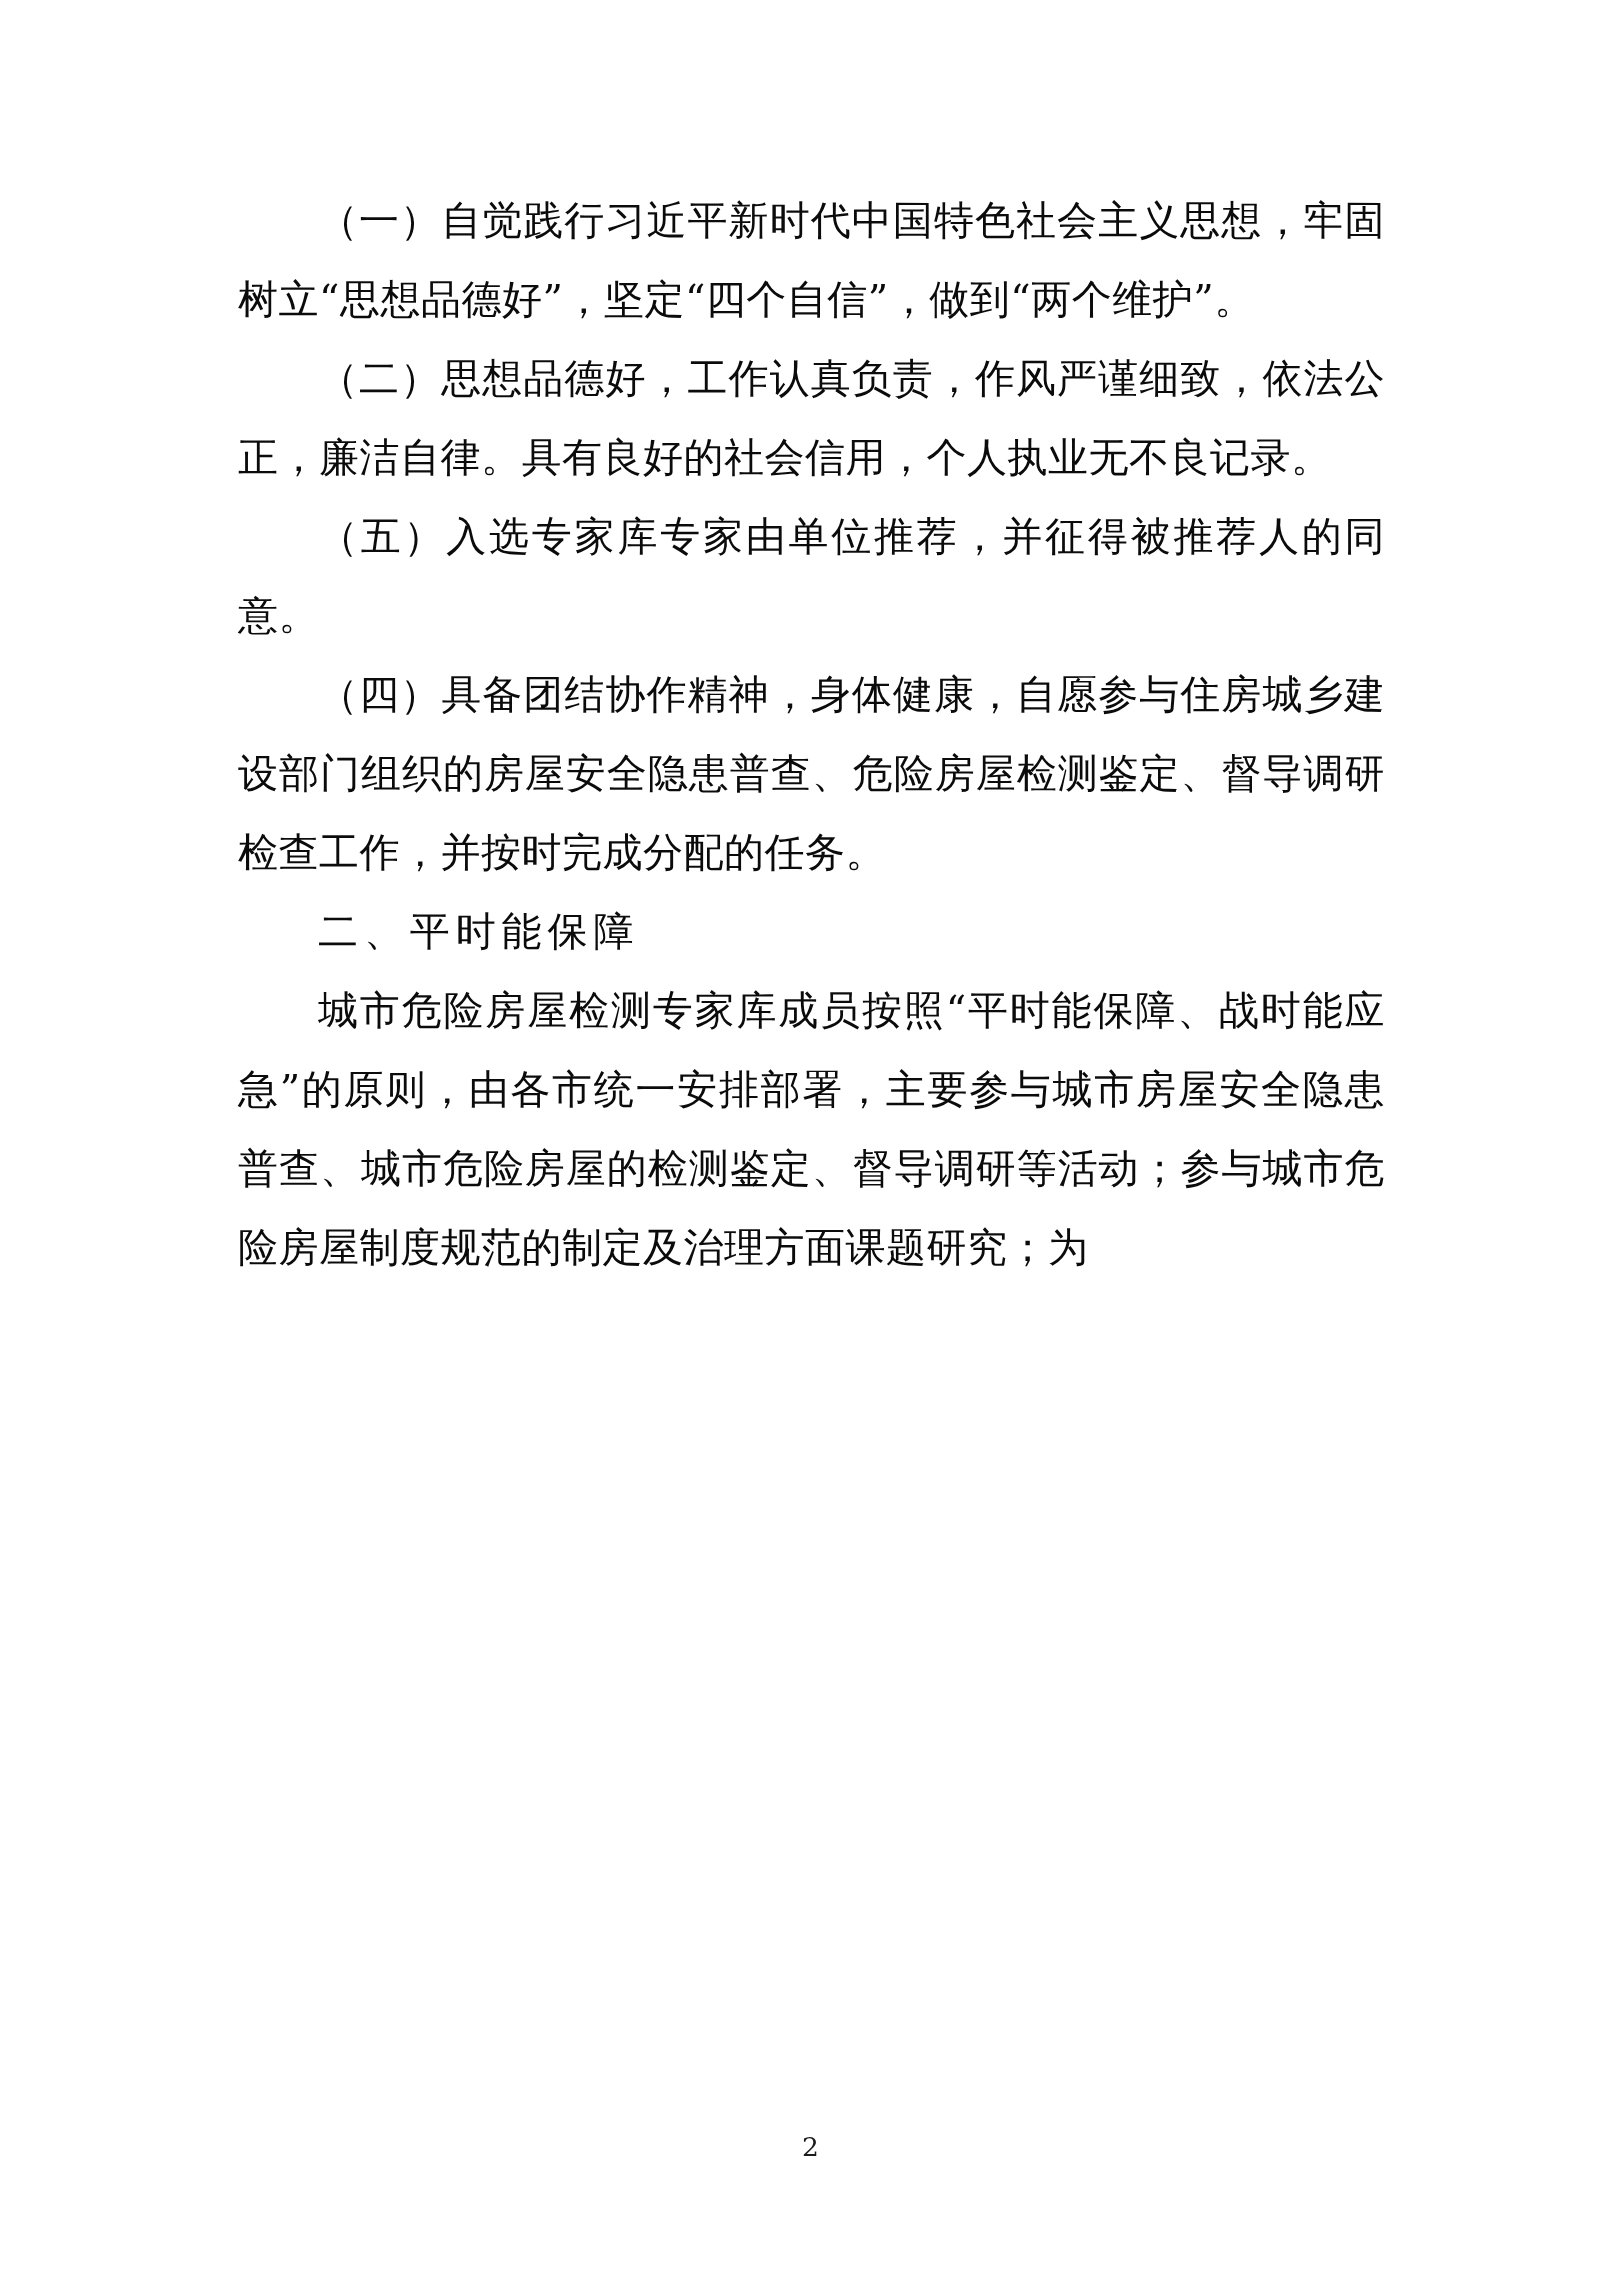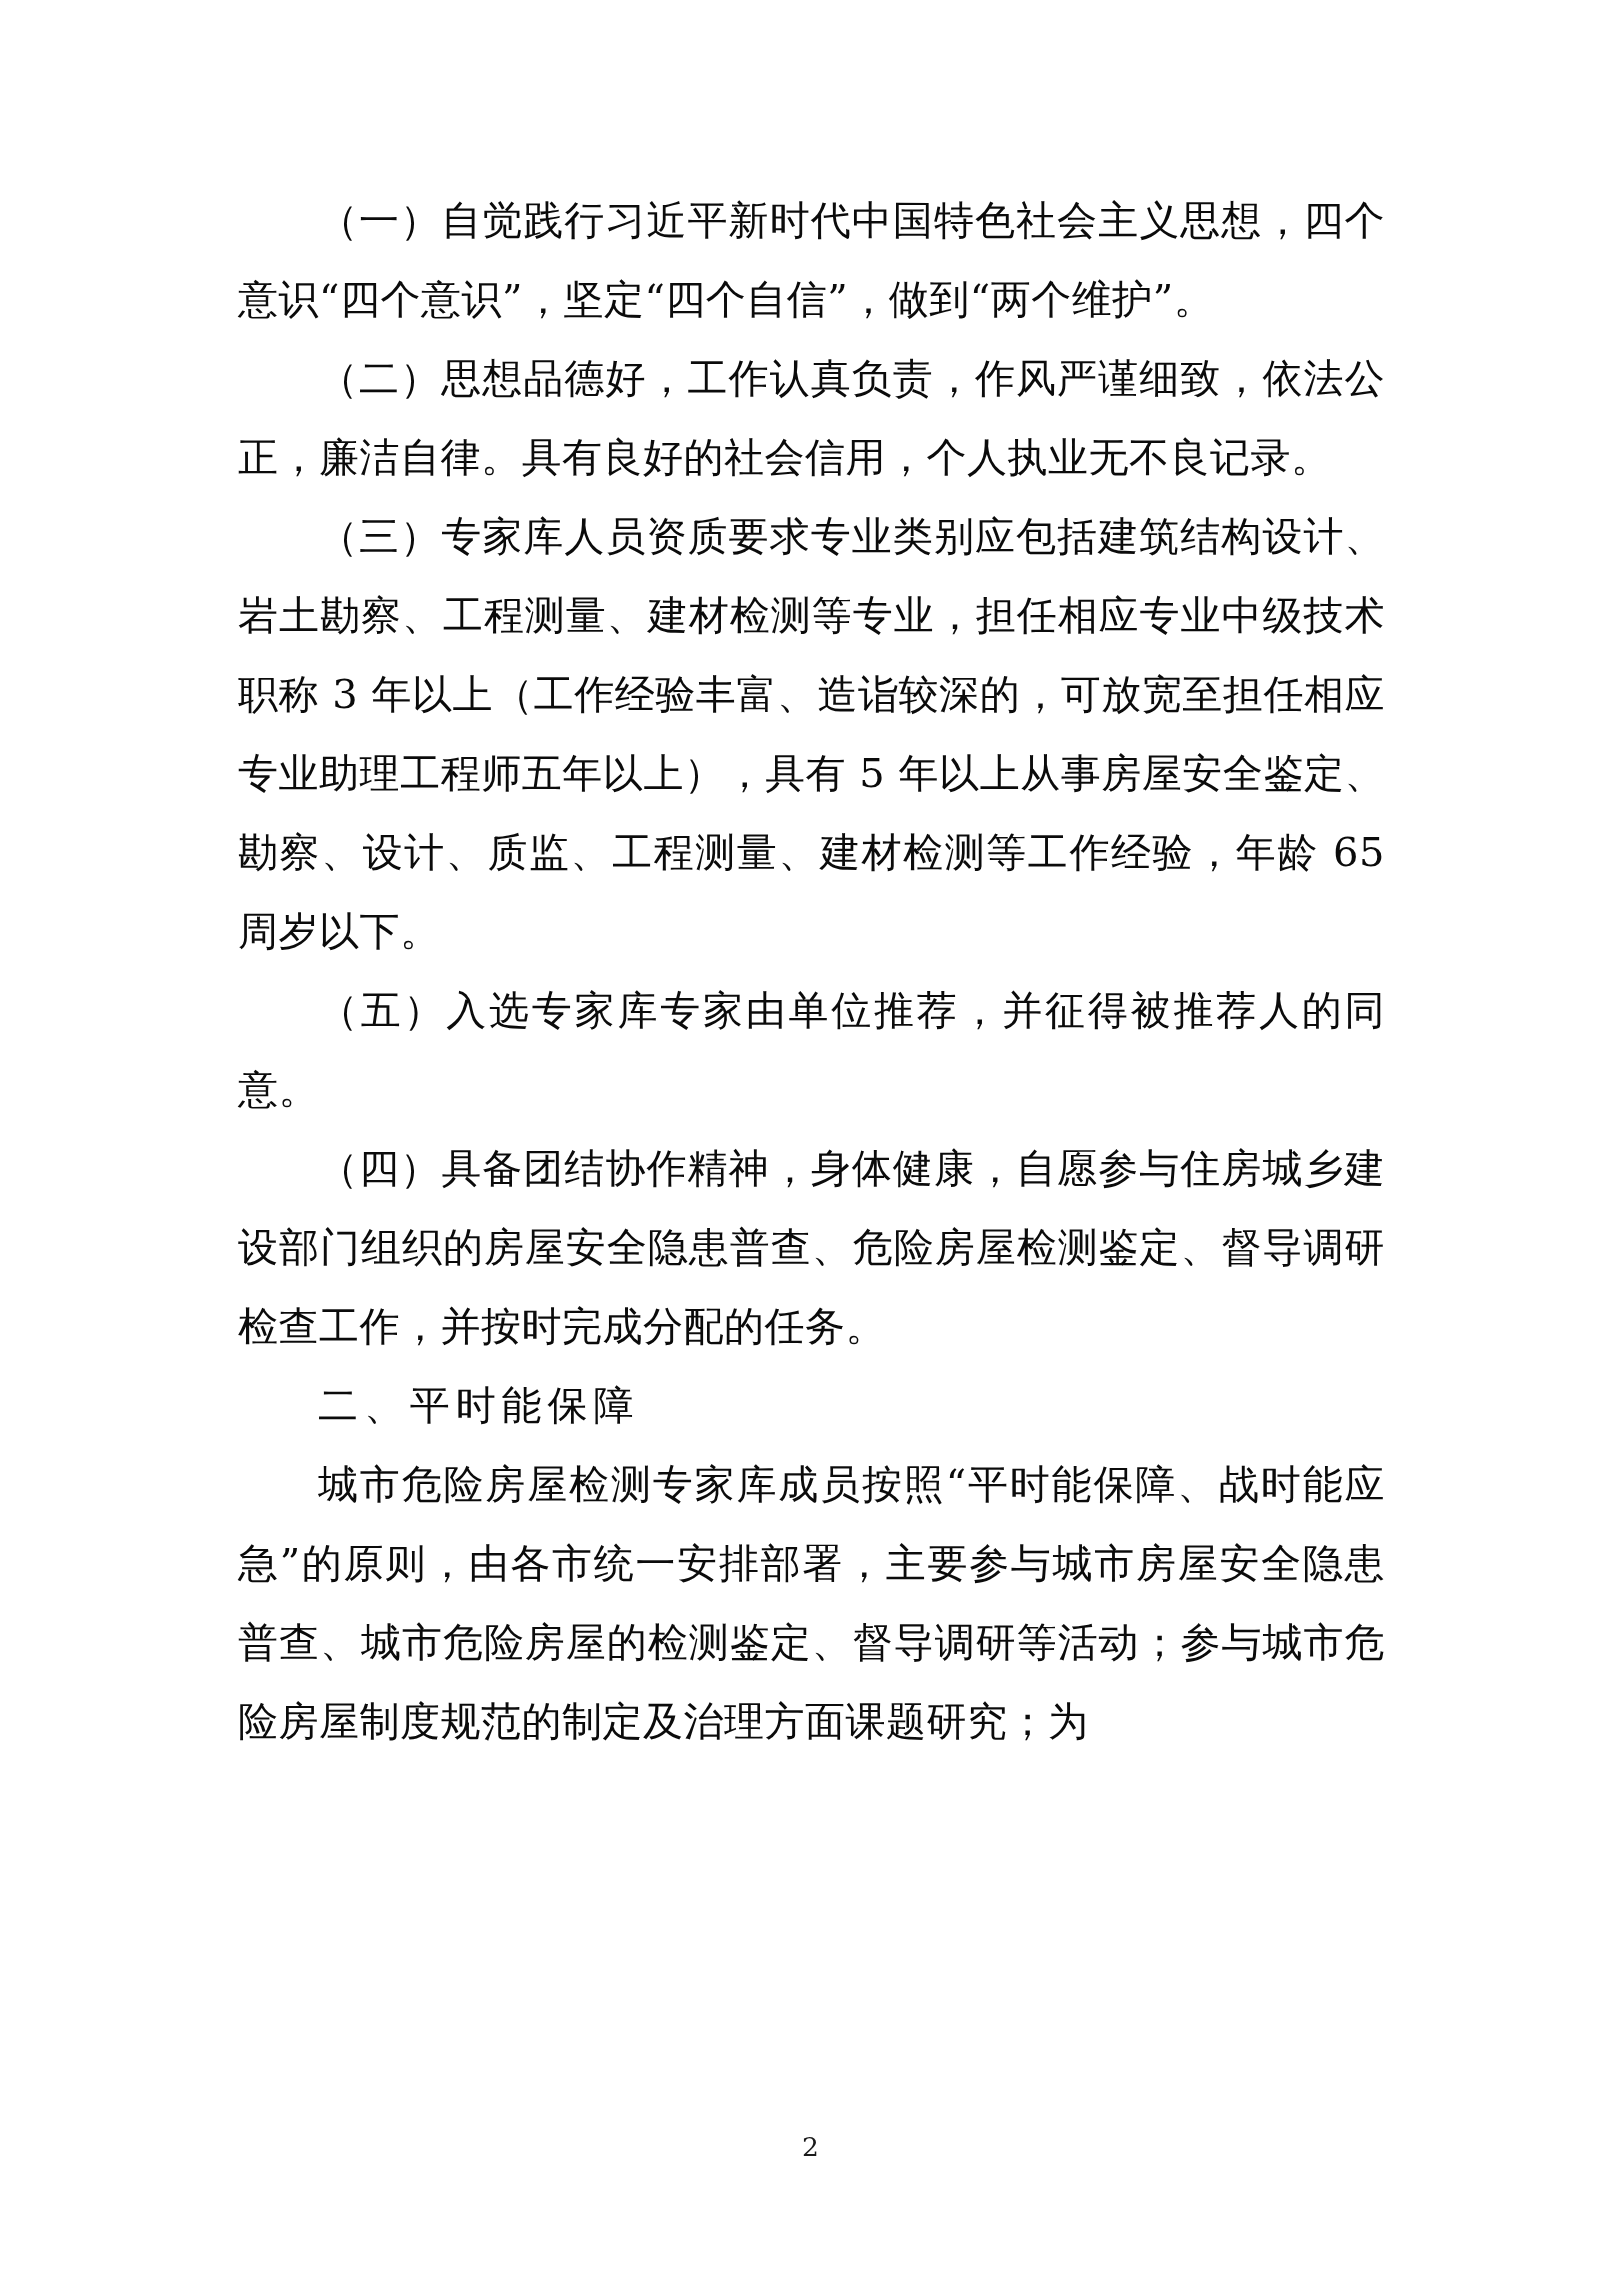--- a/index.html
+++ b/index.html
@@ -49,23 +49,22 @@
     font-family: "DejaVu Serif", serif;
     font-size: 26.5px;
     color: #1a1a1a;
   }
 </style>
 </head>
 <body>
 
 <div class="page">
   <div class="content">
-    <p class="para">（一）自觉践行习近平新时代中国特色社会主义思想，四个意识“四个意识”，坚定“四个自信”，做到“两个维护”。</p>
+    <p class="para">（一）自觉践行习近平新时代中国特色社会主义思想，牢固树立“思想品德好”，坚定“四个自信”，做到“两个维护”。</p>
     <p class="para">（二）思想品德好，工作认真负责，作风严谨细致，依法公正，廉洁自律。具有良好的社会信用，个人执业无不良记录。</p>
-    <p class="para">（三）专家库人员资质要求专业类别应包括建筑结构设计、岩土勘察、工程测量、建材检测等专业，担任相应专业中级技术职称 3 年以上（工作经验丰富、造诣较深的，可放宽至担任相应专业助理工程师五年以上），具有 5 年以上从事房屋安全鉴定、勘察、设计、质监、工程测量、建材检测等工作经验，年龄 65 周岁以下。</p>
     <p class="para">（五）入选专家库专家由单位推荐，并征得被推荐人的同意。</p>
     <p class="para">（四）具备团结协作精神，身体健康，自愿参与住房城乡建设部门组织的房屋安全隐患普查、危险房屋检测鉴定、督导调研检查工作，并按时完成分配的任务。</p>
     <p class="para sec-heading">二、平时能保障</p>
     <p class="para">城市危险房屋检测专家库成员按照“平时能保障、战时能应急”的原则，由各市统一安排部署，主要参与城市房屋安全隐患普查、城市危险房屋的检测鉴定、督导调研等活动；参与城市危险房屋制度规范的制定及治理方面课题研究；为</p>
   </div>
   <div class="page-number">2</div>
 </div>
 
 
 </body></html>

